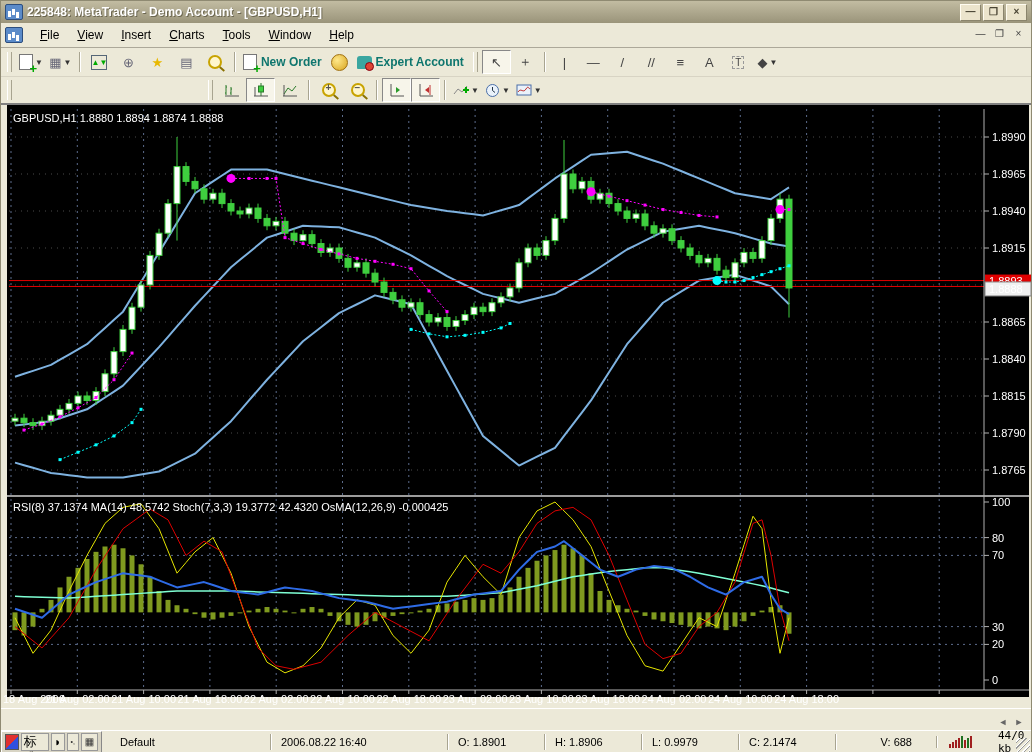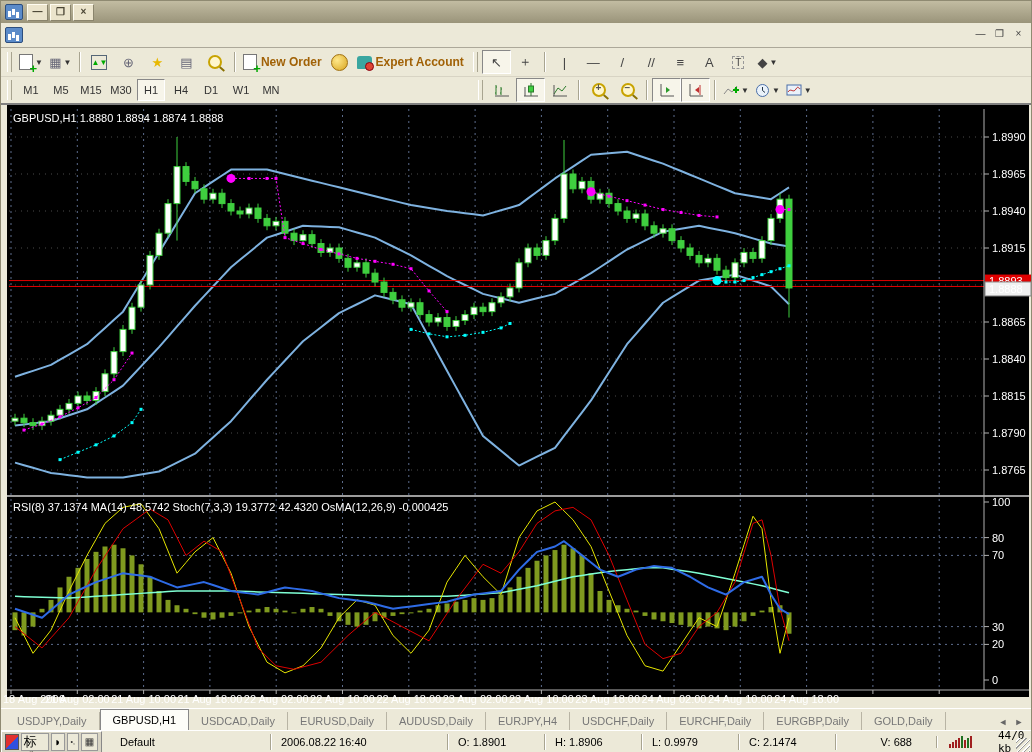--- a/index.html
+++ b/index.html
@@ -27,21 +27,21 @@
   .toolbar{position:absolute;left:0;width:100%;background:#ECE9D8;display:flex;align-items:center;box-sizing:border-box;}
   .toolbar1{top:47px;height:29px;border-bottom:1px solid #D8D4C4;}
   .toolbar2{top:76px;height:28px;border-bottom:2px solid #808080;}
   .grip{width:3px;height:20px;border-left:1px solid #fff;border-right:1px solid #A8A490;margin:0 4px 0 6px;}
   .tbtn{min-width:23px;height:22px;display:inline-flex;align-items:center;justify-content:center;border:1px solid transparent;font-size:12px;color:#555;padding:0 2px;position:relative;}
   .tbtn.pressed{border-color:#888 #fff #fff #888;background:#F7F5EA;}
   .tbtn .dd{font-size:8px;color:#333;margin-left:2px;}
   .tsep{width:1px;height:20px;background:#A8A490;border-right:1px solid #fff;margin:0 4px;}
   .tf-btn{min-width:26px;height:20px;display:inline-flex;align-items:center;justify-content:center;font-size:11px;color:#333;border:1px solid transparent;margin:0 1px;}
   .tf-btn.active{border-color:#888 #fff #fff #888;background:#F7F5EA;}
-  .lbl-btn{font-size:12px;color:#a16207;font-weight:bold;margin-left:4px;}
+  .lbl-btn{font-size:12px;color:#0f766e;font-weight:bold;margin-left:4px;}
   .doc-icon{width:12px;height:14px;background:#fff;border:1px solid #777;position:relative;}
   .doc-icon::after{content:"+";position:absolute;right:-5px;bottom:-5px;color:#0A0;font-weight:bold;font-size:13px;line-height:10px;}
   .coin{width:15px;height:15px;border-radius:50%;background:radial-gradient(circle at 35% 35%,#FFE88A,#D8A520);border:1px solid #A07010;}
   .ea-icon{width:15px;height:13px;background:#3AA6A0;border-radius:3px 3px 1px 1px;position:relative;}
   .ea-icon::after{content:"";position:absolute;right:-2px;bottom:-2px;width:7px;height:7px;border-radius:50%;background:#D43;border:1px solid #801;}
   .mw-icon{width:14px;height:13px;border:1px solid #567;display:flex;align-items:center;justify-content:center;font-size:8px;color:#0A0;}
   .star{color:#E8B800;font-size:13px;}
   .mini{font-size:13px;color:#667;}
   .zoomicon{position:relative;width:10px;height:10px;border:2px solid #C8A300;border-radius:50%;background:#FFF6CC;}
   .zoomicon::after{content:"";position:absolute;width:6px;height:2px;background:#8A7100;right:-5px;bottom:-3px;transform:rotate(40deg);}
@@ -75,29 +75,39 @@
   .traffic i{width:2px;display:block;}
   .resize-grip{position:absolute;right:1px;bottom:1px;width:14px;height:14px;background:repeating-linear-gradient(135deg,transparent 0 2px,#fff 2px 3px,#999 3px 4px);}
 </style>
 </head>
 <body>
 
 <div class="window">
 
   <div class="titlebar">
     <div class="app-icon"></div>
+    <div class="title-text">225848: MetaTrader - Demo Account - [GBPUSD,H1]</div>
     <div class="win-btns">
       <div class="win-btn">—</div>
       <div class="win-btn">❐</div>
       <div class="win-btn">×</div>
     </div>
   </div>
 
   <div class="menubar">
     <div class="app-icon2"></div>
+    <div id="menu-items" style="display:flex;">
+        <div class="menu-item">File</div>
+        <div class="menu-item">View</div>
+        <div class="menu-item">Insert</div>
+        <div class="menu-item">Charts</div>
+        <div class="menu-item">Tools</div>
+        <div class="menu-item">Window</div>
+        <div class="menu-item">Help</div>
+      </div>
     <div class="menu-spacer"></div>
     <div class="mdi-btn">—</div>
     <div class="mdi-btn">❐</div>
     <div class="mdi-btn">×</div>
   </div>
 
   <div class="toolbar toolbar1">
     <div class="grip"></div>
     <div class="tbtn">
         <span class="doc-icon"></span>
@@ -165,31 +175,20 @@
         <span class="tool-glyph" style="border:1px dashed #999;padding:0 2px;font-size:10px;">T</span>
       </div>
     <div class="tbtn">
         <span class="tool-glyph">◆</span>
         <span class="dd">▼</span>
       </div>
   </div>
 
   <div class="toolbar toolbar2">
     <div class="grip"></div>
-    <div id="tf-items" style="display:flex;">
-        <div class="tf-btn">M1</div>
-        <div class="tf-btn">M5</div>
-        <div class="tf-btn">M15</div>
-        <div class="tf-btn">M30</div>
-        <div class="tf-btn active">H1</div>
-        <div class="tf-btn">H4</div>
-        <div class="tf-btn">D1</div>
-        <div class="tf-btn">W1</div>
-        <div class="tf-btn">MN</div>
-      </div>
     <div style="width:186px;"></div>
     <div class="grip"></div>
     <div class="tbtn">
       <svg class="icon" width="16" height="14" viewBox="0 0 16 14">
           <path d="M2 12 L2 2 M1 10 h1 M2 4 h1 M7 12 L7 4 M6 10 h1 M7 6 h1" stroke="#2A7A2A" fill="none"></path>
           <path d="M1 13 h14" stroke="#555"></path>
         </svg>
     </div>
     <div class="tbtn pressed">
       <svg class="icon" width="16" height="14" viewBox="0 0 16 14">
@@ -704,32 +703,20 @@
         <line x1="983" y1="643.4" x2="988" y2="643.4" stroke="#B0B0B0"></line>
         <text x="991" y="647.4">20</text>
         <line x1="983" y1="679" x2="988" y2="679" stroke="#B0B0B0"></line>
         <text x="991" y="683">0</text>
       </g>
     <text class="chart-label" x="12" y="121">GBPUSD,H1  1.8880 1.8894 1.8874 1.8888</text>
     <text class="chart-label" x="12" y="510">RSI(8) 37.1374   MA(14) 48.5742   Stoch(7,3,3) 19.3772 42.4320   OsMA(12,26,9) -0.000425</text>
   </svg>
 
   <div class="tabbar">
-    <div id="tab-items" style="display:flex;align-items:flex-end;">
-        <div class="tab">USDJPY,Daily</div>
-        <div class="tab active">GBPUSD,H1</div>
-        <div class="tab">USDCAD,Daily</div>
-        <div class="tab">EURUSD,Daily</div>
-        <div class="tab">AUDUSD,Daily</div>
-        <div class="tab">EURJPY,H4</div>
-        <div class="tab">USDCHF,Daily</div>
-        <div class="tab">EURCHF,Daily</div>
-        <div class="tab">EURGBP,Daily</div>
-        <div class="tab">GOLD,Daily</div>
-      </div>
     <div class="tab tab-spacer"></div>
     <div class="tab-arrow">◄</div>
     <div class="tab-arrow">►</div>
   </div>
 
   <div class="statusbar">
     <div class="ime">
       <span class="ime-icon"></span>
       <span class="ime-label">标准</span>
       <span class="ime-moon">◗</span>

